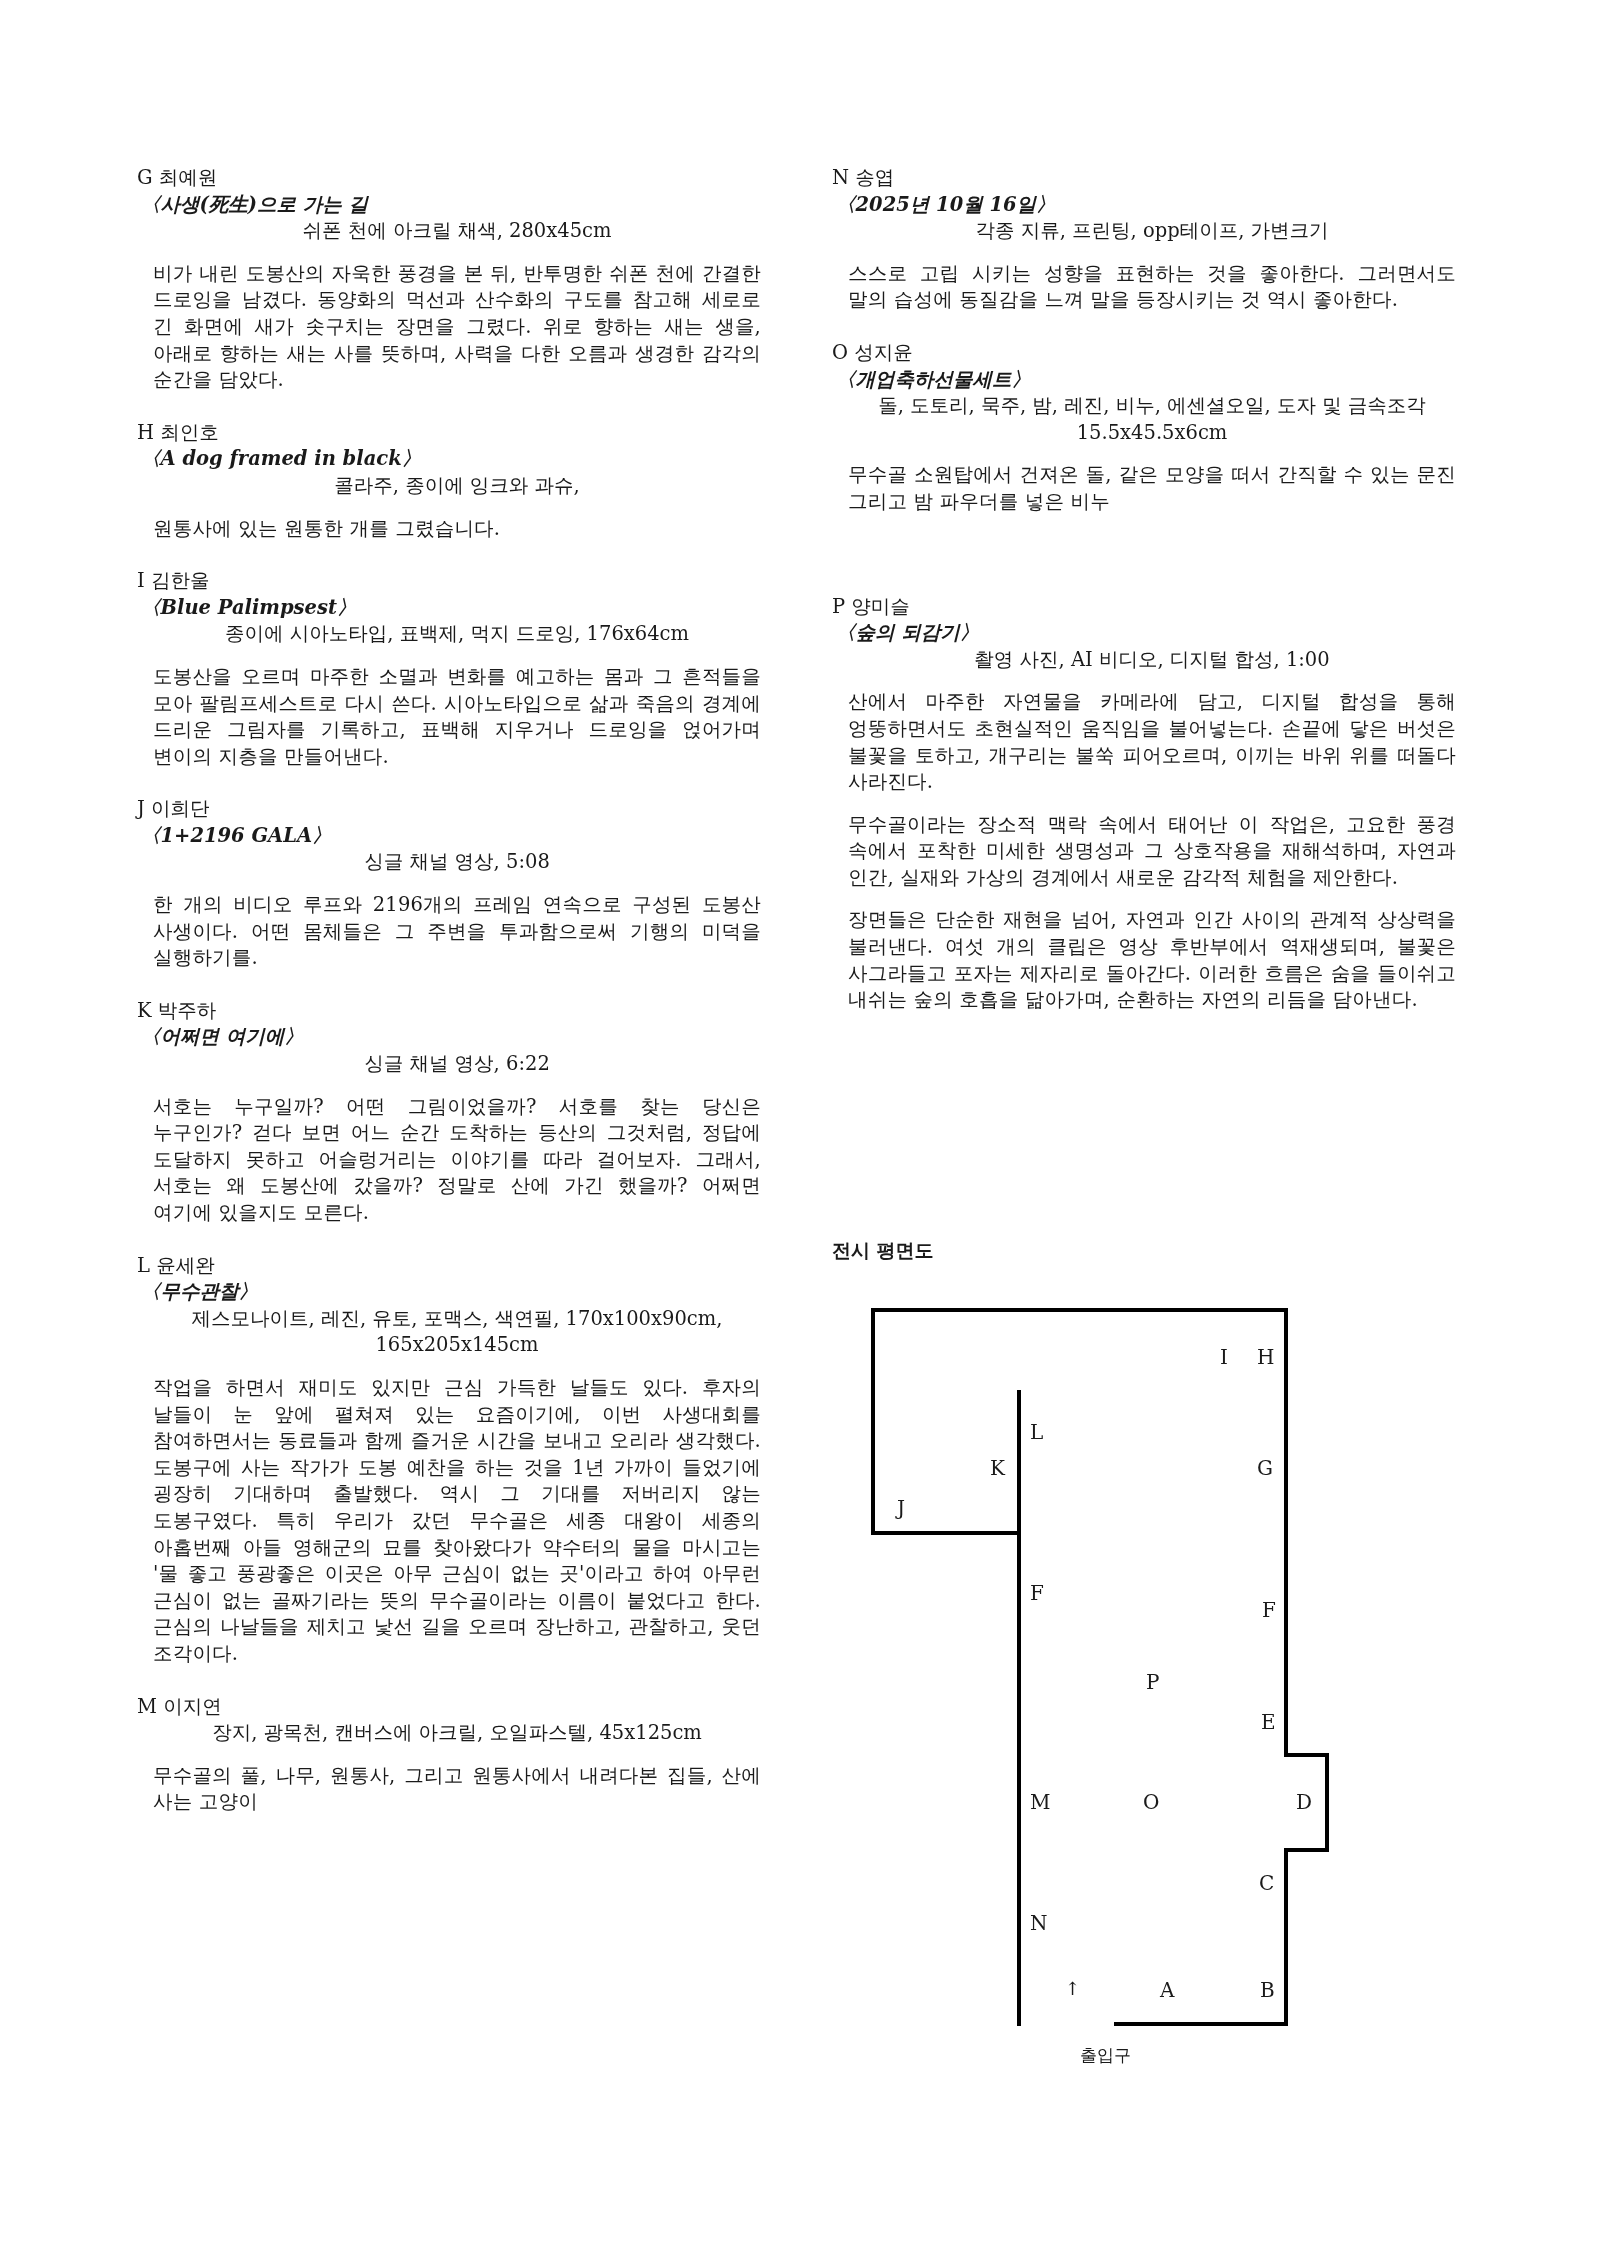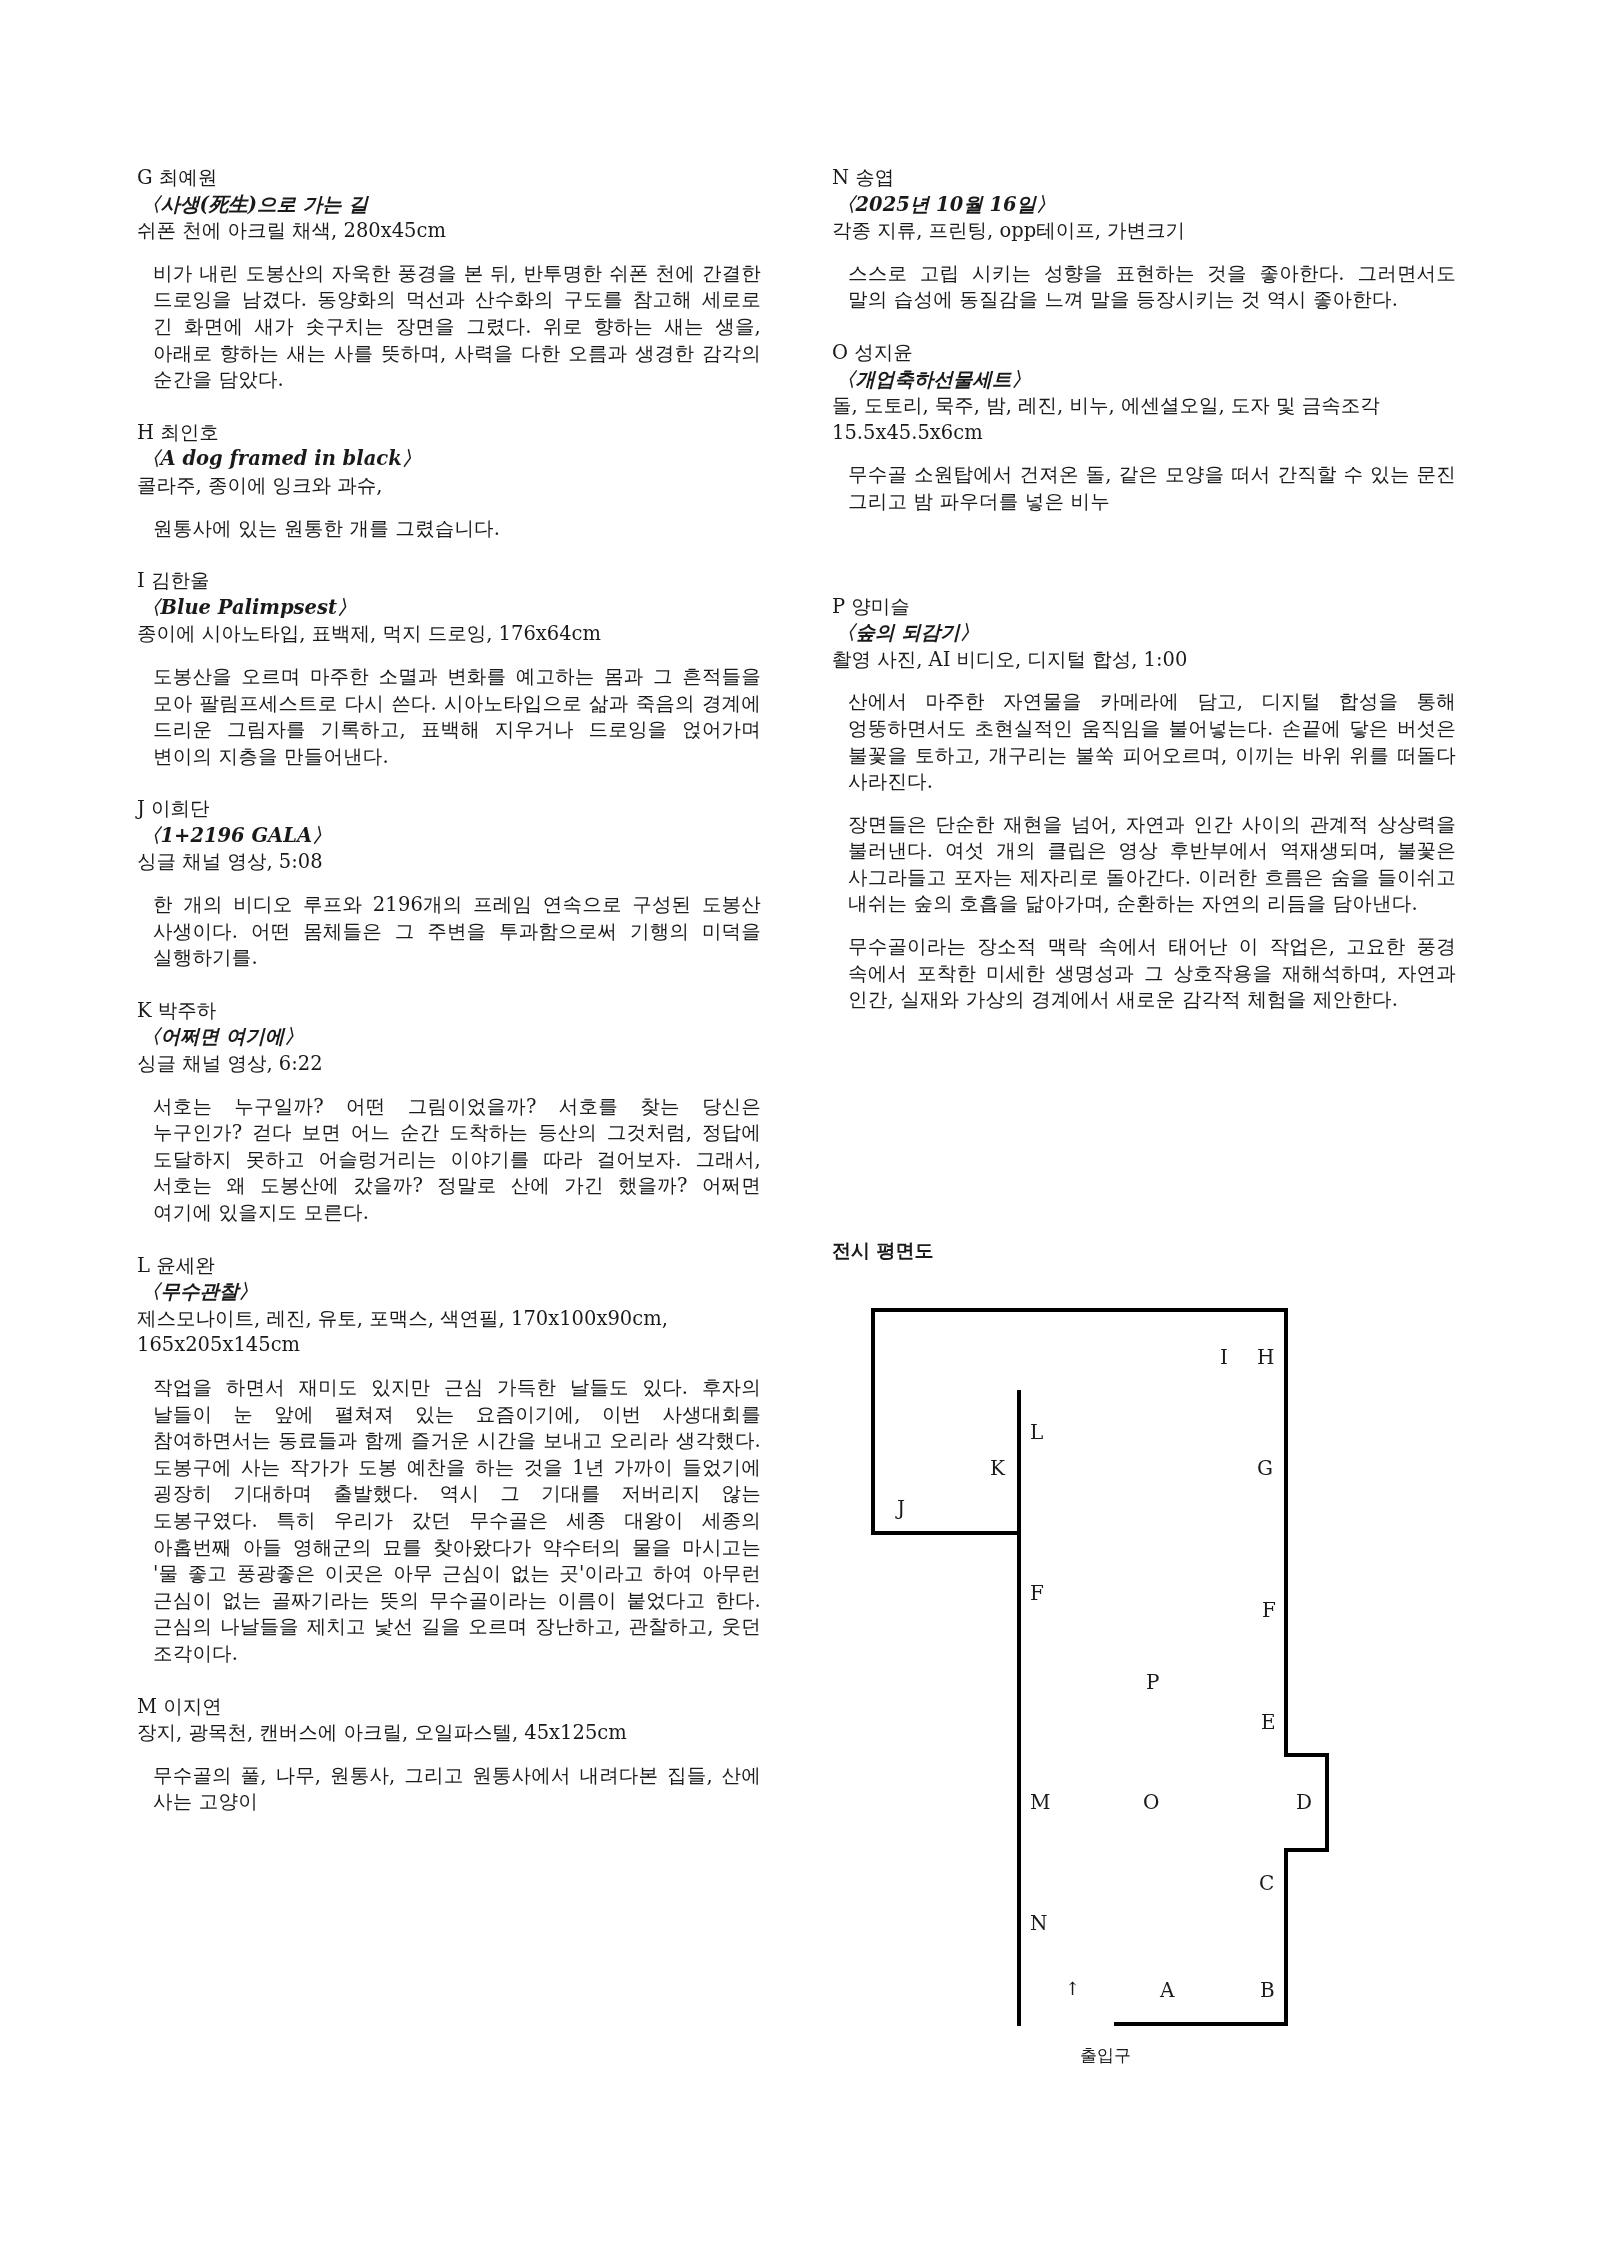--- a/index.html
+++ b/index.html
@@ -7,21 +7,21 @@
     width: 1600px; height: 2263px; position: relative; overflow: hidden;
     font-family: "DejaVu Serif", "Liberation Serif", serif;
     color: #1a1a1a;
   }
   .col { position: absolute; width: 640px; font-size: 19.5px; line-height: 26.6px; }
   .col-left { left: 137px; top: 165px; }
   .col-right { left: 832px; top: 165px; }
   .entry { margin-bottom: 26px; }
   .artist { display: block; }
   .title { display: block; font-style: italic; padding-left: 4px; font-weight: bold; }
-  .medium { display: block; text-align: left; }
+  .medium { display: block; text-align: center; }
   .desc { display: block; text-align: justify; text-align-last: left; word-break: keep-all; letter-spacing: 0.2px; }
   .desc p { margin: 16px; }
   .spacer-o { height: 52px; }
   .plan-title {
     position: absolute; left: 832px; top: 1238px;
     font-family: "DejaVu Sans", "Liberation Sans", sans-serif;
     font-weight: bold; font-size: 19px;
   }
   .plan { position: absolute; left: 0; top: 0; width: 1600px; height: 2263px; pointer-events: none; }
   .plan-label {
@@ -124,22 +124,22 @@
   </div>
 
   <div class="spacer-o"></div>
 
   <div class="entry">
     <span class="artist"><span>P</span> <span>양미슬</span></span>
     <span class="title">〈숲의 되감기〉</span>
     <span class="medium">촬영 사진, AI 비디오, 디지털 합성, 1:00</span>
     <div class="desc">
       <p>산에서 마주한 자연물을 카메라에 담고, 디지털 합성을 통해 엉뚱하면서도 초현실적인 움직임을 불어넣는다. 손끝에 닿은 버섯은 불꽃을 토하고, 개구리는 불쑥 피어오르며, 이끼는 바위 위를 떠돌다 사라진다.</p>
+      <p>무수골이라는 장소적 맥락 속에서 태어난 이 작업은, 고요한 풍경 속에서 포착한 미세한 생명성과 그 상호작용을 재해석하며, 자연과 인간, 실재와 가상의 경계에서 새로운 감각적 체험을 제안한다.</p>
       <p>장면들은 단순한 재현을 넘어, 자연과 인간 사이의 관계적 상상력을 불러낸다. 여섯 개의 클립은 영상 후반부에서 역재생되며, 불꽃은 사그라들고 포자는 제자리로 돌아간다. 이러한 흐름은 숨을 들이쉬고 내쉬는 숲의 호흡을 닮아가며, 순환하는 자연의 리듬을 담아낸다.</p>
-      <p>무수골이라는 장소적 맥락 속에서 태어난 이 작업은, 고요한 풍경 속에서 포착한 미세한 생명성과 그 상호작용을 재해석하며, 자연과 인간, 실재와 가상의 경계에서 새로운 감각적 체험을 제안한다.</p>
     </div>
   </div>
 </div>
 
 <div class="plan-title">전시 평면도</div>
 
 <svg class="plan" viewBox="0 0 1600 2263" width="1600" height="2263">
   <g fill="none" stroke="#000" stroke-width="4" stroke-linecap="square" stroke-linejoin="miter">
 
     <polyline points="1019,1533 873,1533 873,1310 1286,1310 1286,1755 1327,1755 1327,1850 1286,1850 1286,2024 1116,2024"></polyline>

